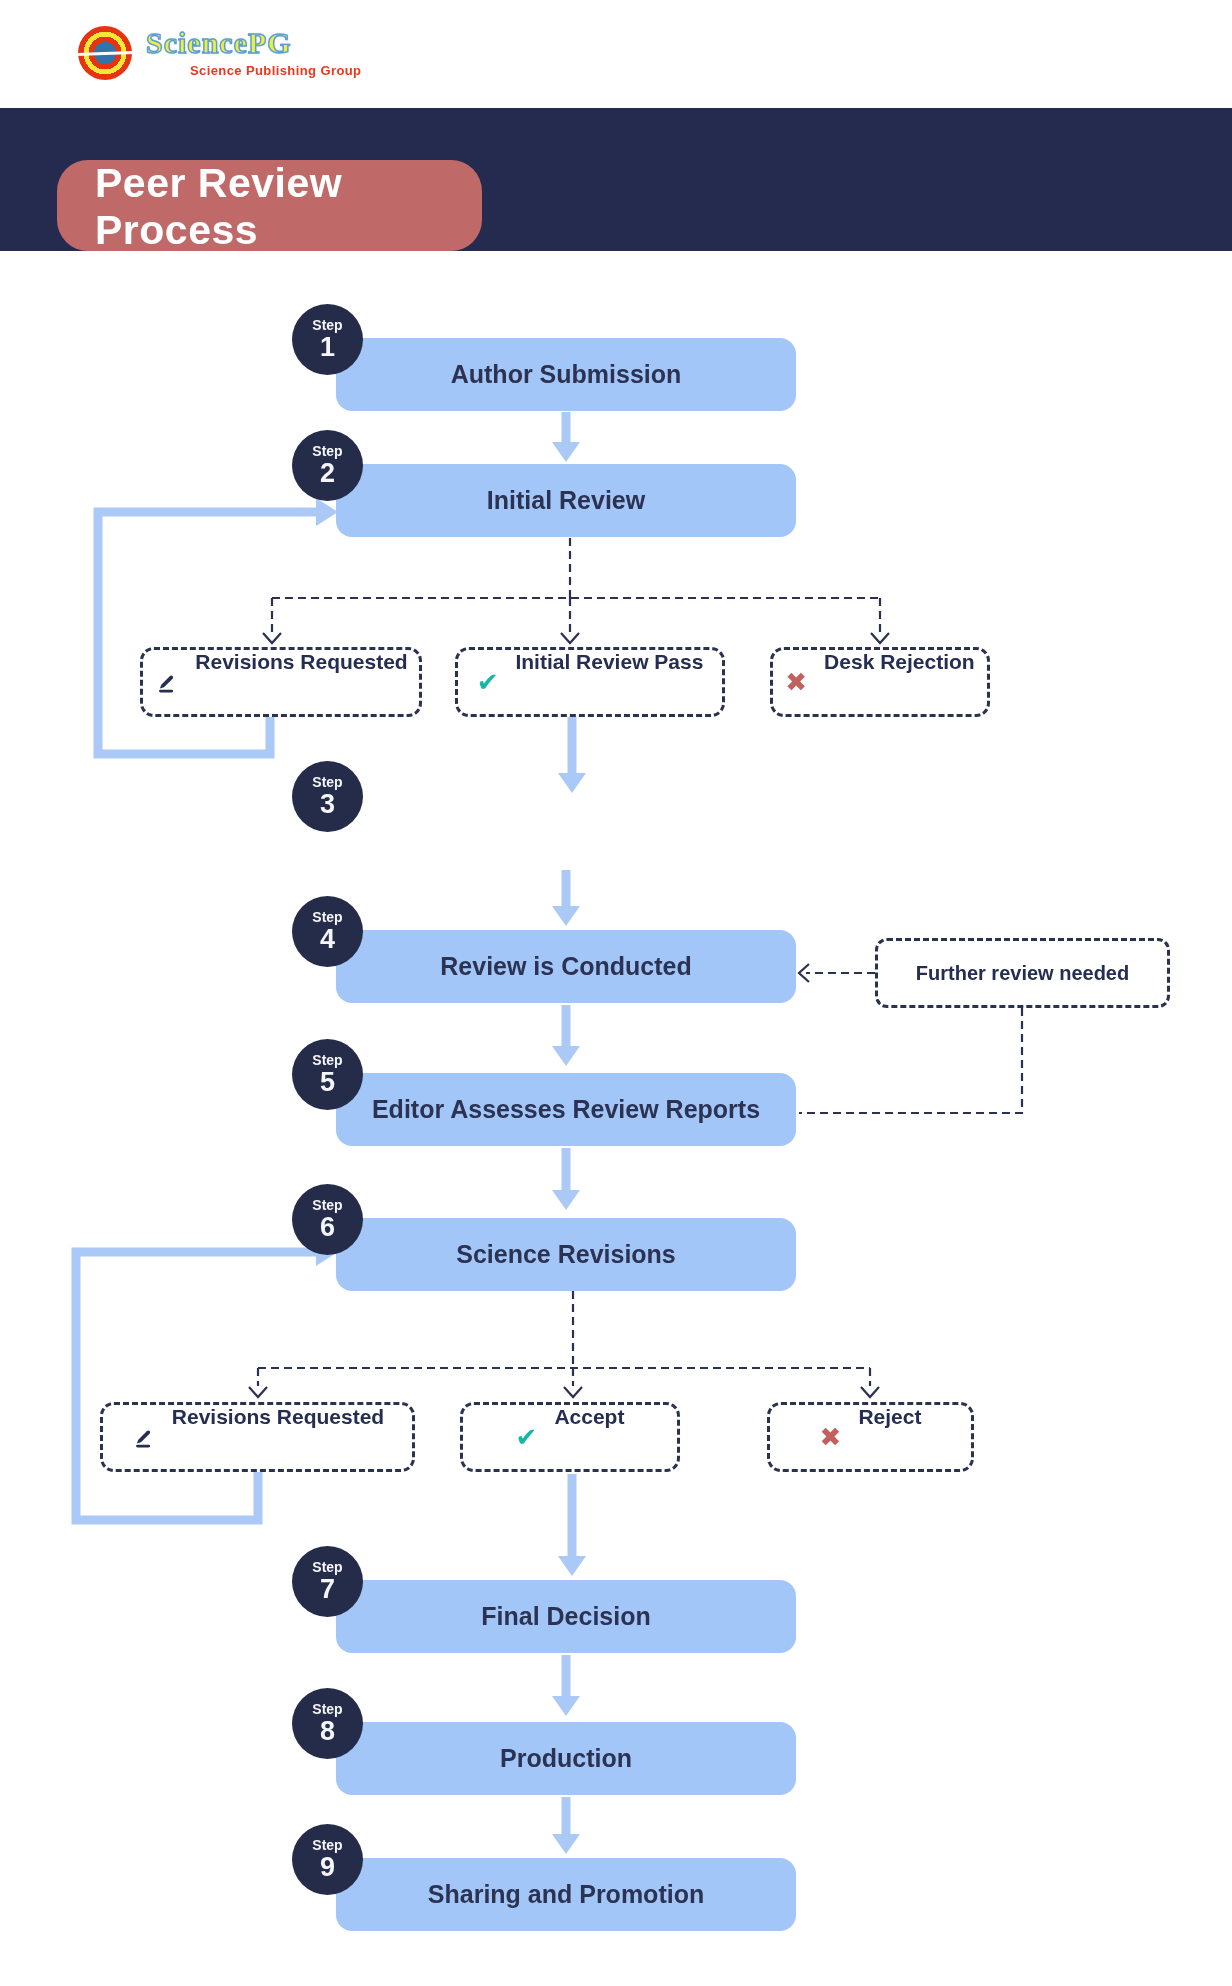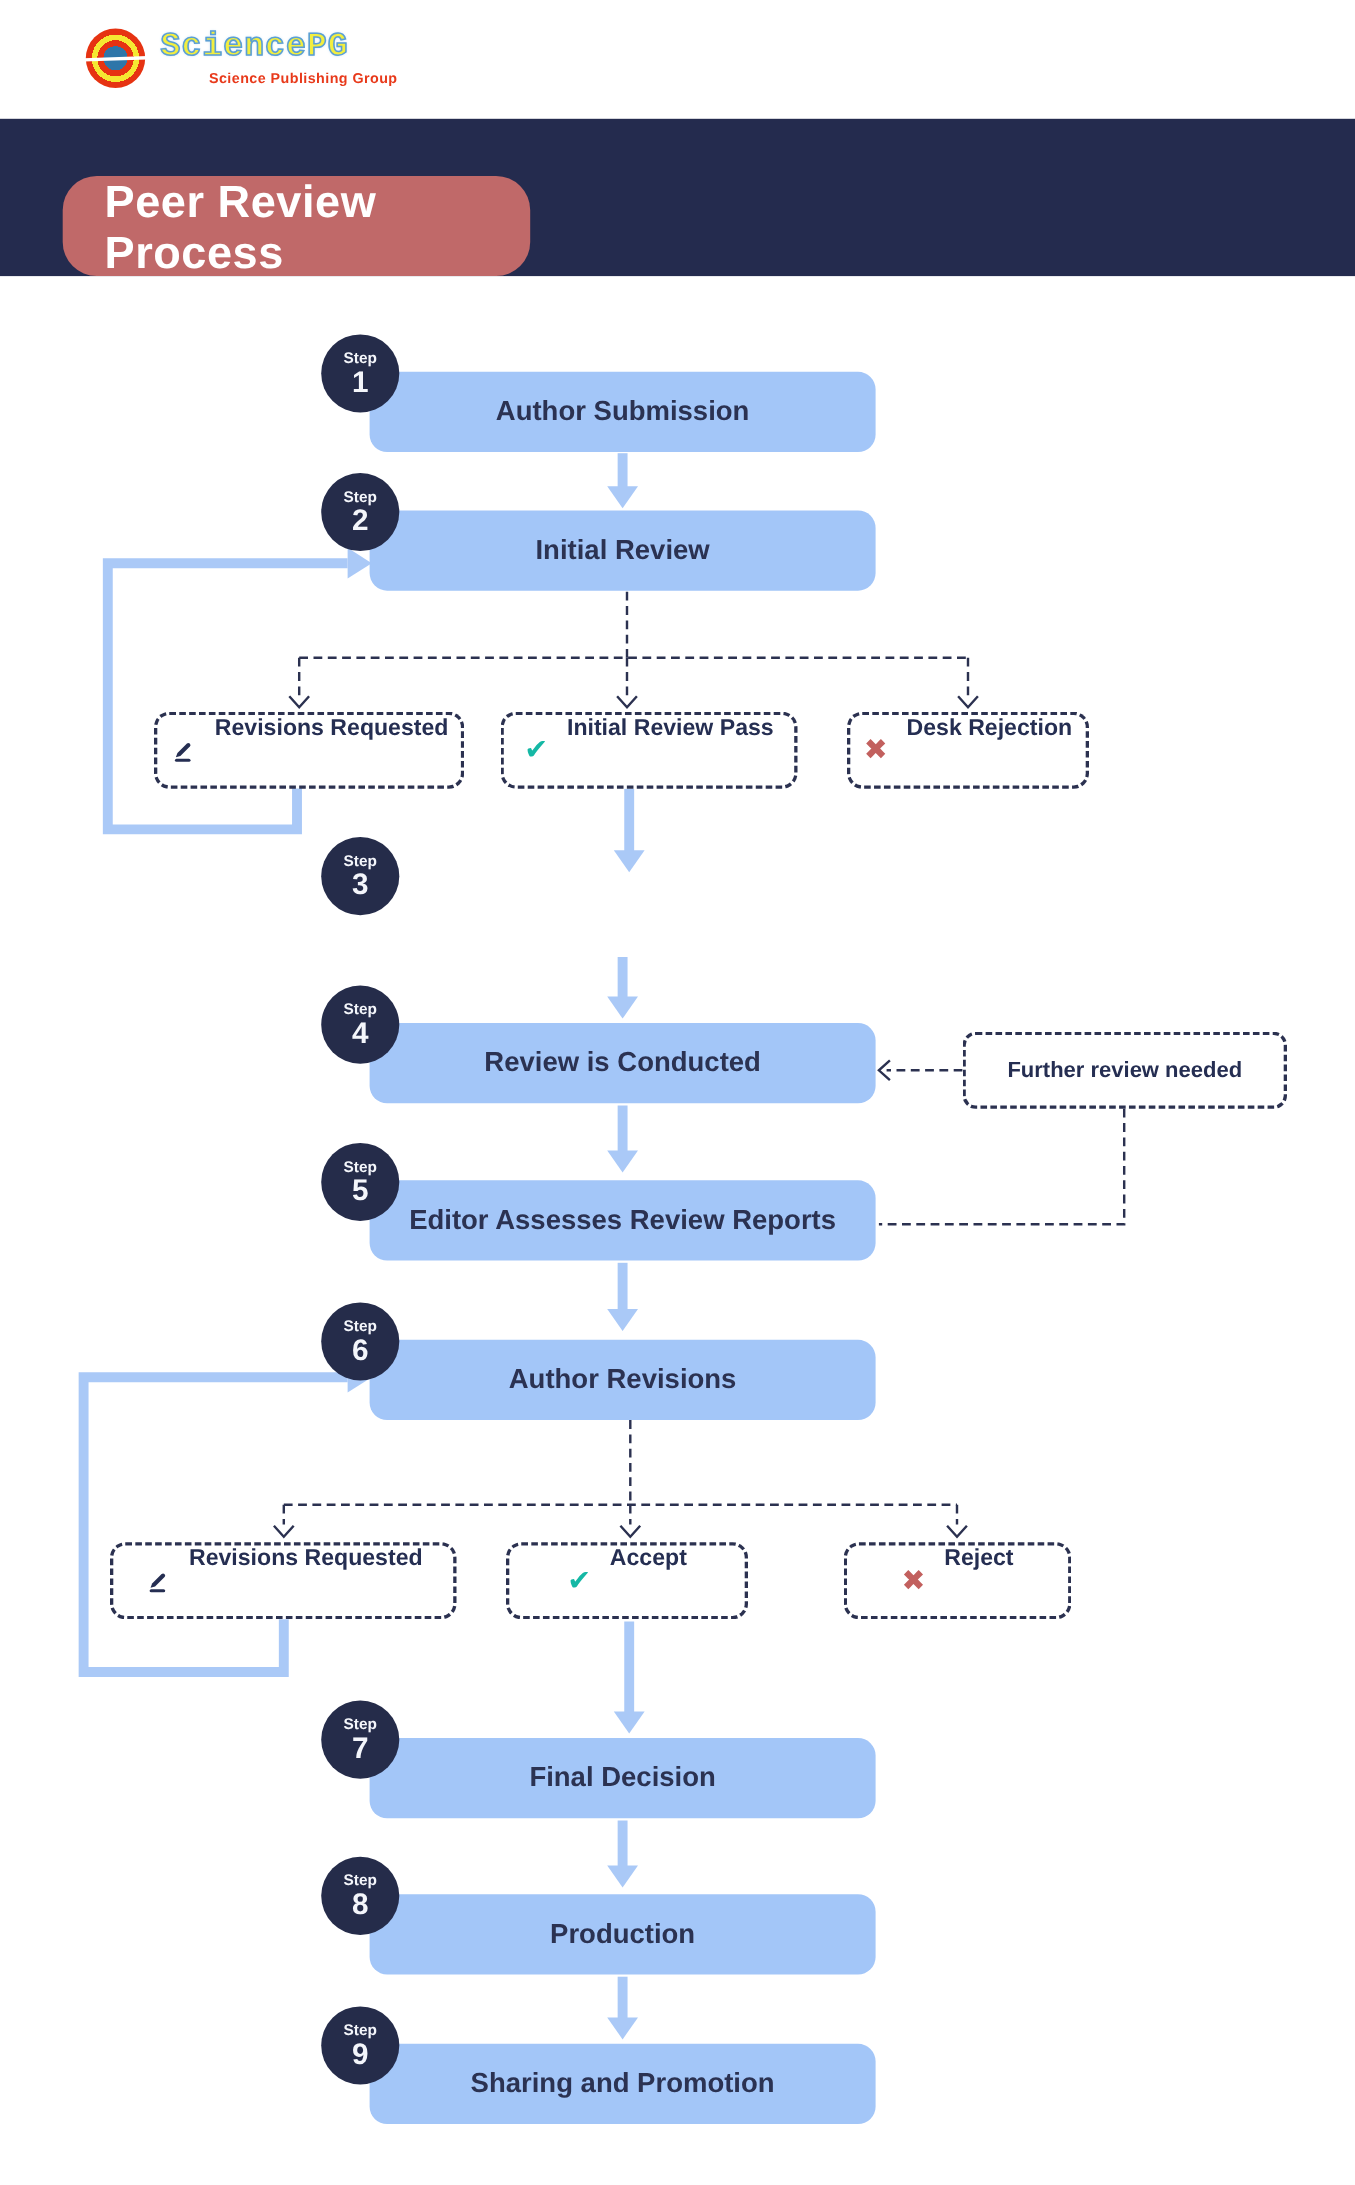--- a/index.html
+++ b/index.html
@@ -10,21 +10,21 @@
   
   .logo-bar{position:absolute;left:0;top:0;width:1232px;height:108px;background:#ffffff;}
   .logo{position:absolute;left:78px;top:26px;display:flex;align-items:center;gap:14px;}
   .logo-mark{
     position:relative;width:54px;height:54px;border-radius:50%;
     background:radial-gradient(circle at 50% 50%,
       #2e76a9 0 11px, #e63312 11px 16.5px, #f5e832 16.5px 21.5px, #e63312 21.5px 27px);
   }
   .logo-slit{position:absolute;left:-2px;top:26px;width:58px;height:2.5px;background:#ffffff;transform:rotate(-2deg);}
   .brand{
-    font-family:Liberation Mono, monospace;font-weight:700;font-size:30px;line-height:30px;
+    font-family:Liberation Serif, serif;font-weight:700;font-size:30px;line-height:30px;
     color:#f2ee3f;-webkit-text-stroke:1.4px #5a9fd4;
     text-shadow:0 0 3px #bcd9f0,0 0 1px #4a90c8;letter-spacing:1px;
   }
   .tagline{font-weight:700;font-size:13px;color:#e8391a;margin-top:5px;letter-spacing:0.4px;margin-left:44px;}
   
   .band{position:absolute;left:0;top:108px;width:1232px;height:143px;background:#242b4e;}
   .title-box{position:absolute;left:57px;top:52px;width:425px;height:91px;background:#c06969;display:flex;align-items:flex-start;border-radius:31px;}
   .title-box h1{margin:0 0 0 38px;font-size:41px;font-weight:700;color:#ffffff;letter-spacing:0.5px;}
   
   .flow{position:absolute;left:0;top:0;width:1232px;height:1986px;}
@@ -176,21 +176,21 @@
     <div class="step-box" style="top:338px">
       <span>Author Submission</span>
       </div>
     <div class="step-box" style="top:930px">
       <span>Review is Conducted</span>
       </div>
     <div class="step-box" style="top:1073px">
       <span>Editor Assesses Review Reports</span>
       </div>
     <div class="step-box" style="top:1218px">
-      <span>Author Revisions</span>
+      <span>Science Revisions</span>
       </div>
     <div class="step-box" style="top:1580px">
       <span>Final Decision</span>
       </div>
     <div class="step-box" style="top:1722px">
       <span>Production</span>
       </div>
     <div class="step-box" style="top:1858px">
       <span>Sharing and Promotion</span>
       </div>

